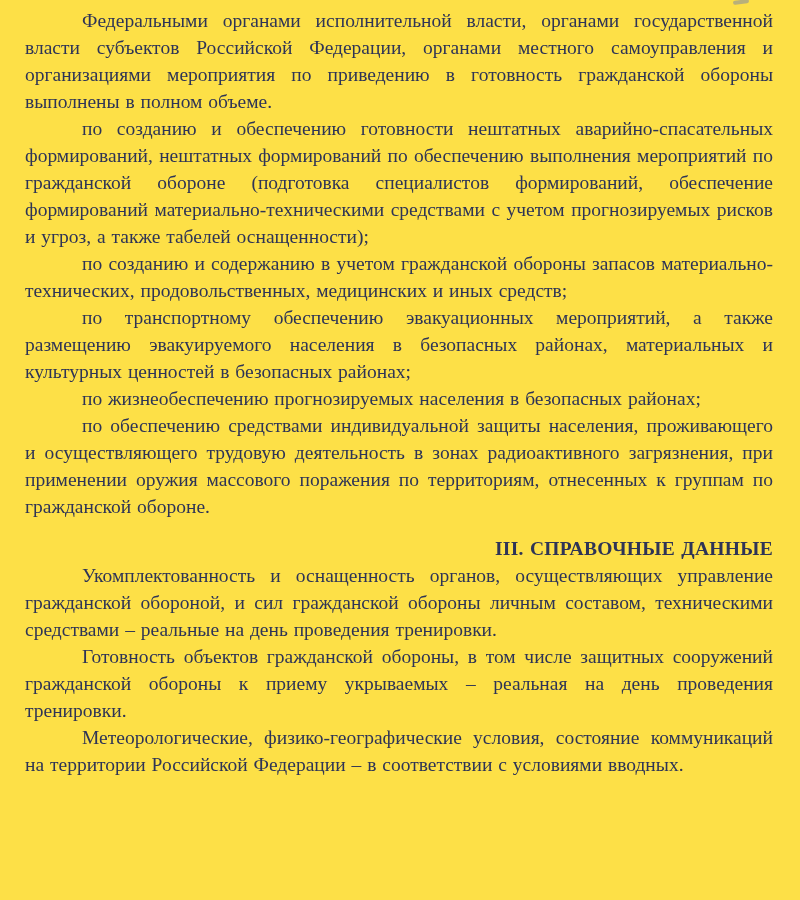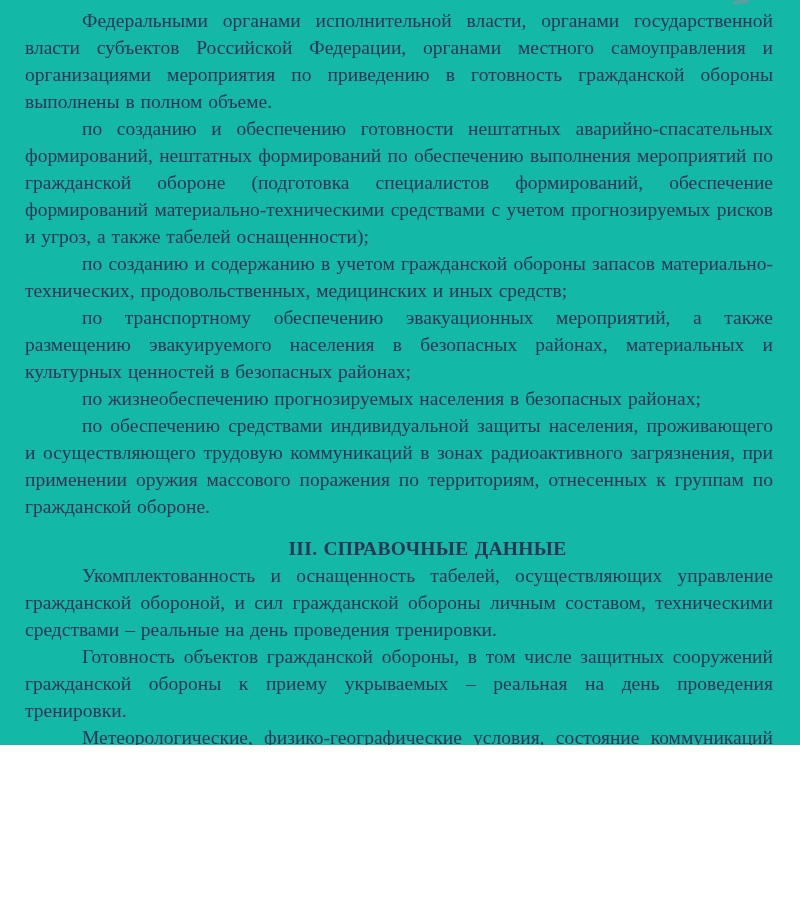--- a/index.html
+++ b/index.html
@@ -3,22 +3,22 @@
 <meta charset="utf-8">
 <style>
   html, body {
     margin: 0;
     padding: 0;
     background: #ffffff;
   }
   .page {
     position: relative;
     width: 800px;
-    height: 745px;
-    background: #14b8a6;
+    height: 900px;
+    background: #fde047;
     overflow: hidden;
     font-family: "Liberation Serif", "DejaVu Serif", serif;
   }
   .scan-artifact {
     position: absolute;
     top: 0;
     left: 733px;
     width: 16px;
     height: 4px;
     background: #8a8f9e;
@@ -38,34 +38,34 @@
   }
   .textblock p {
     margin: 0;
     padding: 0;
     text-indent: 57px;
     word-spacing: 1px;
   }
   .textblock p.heading {
     font-weight: bold;
     margin-top: 15px;
-    text-align: center;
+    text-align: right;
     letter-spacing: 0.3px;
   }
 </style>
 </head>
 <body>
 
 <div class="page">
   <div class="scan-artifact"></div>
   <div class="textblock">
     <p>Федеральными органами исполнительной власти, органами государственной власти субъектов Российской Федерации, органами местного самоуправления и организациями мероприятия по приведению в готовность гражданской обороны выполнены в полном объеме.</p>
     <p>по созданию и обеспечению готовности нештатных аварийно-спасательных формирований, нештатных формирований по обеспечению выполнения мероприятий по гражданской обороне (подготовка специалистов формирований, обеспечение формирований материально-техническими средствами с учетом прогнозируемых рисков и угроз, а также табелей оснащенности);</p>
     <p>по созданию и содержанию в учетом гражданской обороны запасов материально-технических, продовольственных, медицинских и иных средств;</p>
     <p>по транспортному обеспечению эвакуационных мероприятий, а также размещению эвакуируемого населения в безопасных районах, материальных и культурных ценностей в безопасных районах;</p>
     <p>по жизнеобеспечению прогнозируемых населения в безопасных районах;</p>
-    <p>по обеспечению средствами индивидуальной защиты населения, проживающего и осуществляющего трудовую коммуникаций в зонах радиоактивного загрязнения, при применении оружия массового поражения по территориям, отнесенных к группам по гражданской обороне.</p>
+    <p>по обеспечению средствами индивидуальной защиты населения, проживающего и осуществляющего трудовую деятельность в зонах радиоактивного загрязнения, при применении оружия массового поражения по территориям, отнесенных к группам по гражданской обороне.</p>
     <p class="heading">III. СПРАВОЧНЫЕ ДАННЫЕ</p>
-    <p>Укомплектованность и оснащенность табелей, осуществляющих управление гражданской обороной, и сил гражданской обороны личным составом, техническими средствами – реальные на день проведения тренировки.</p>
+    <p>Укомплектованность и оснащенность органов, осуществляющих управление гражданской обороной, и сил гражданской обороны личным составом, техническими средствами – реальные на день проведения тренировки.</p>
     <p>Готовность объектов гражданской обороны, в том числе защитных сооружений гражданской обороны к приему укрываемых – реальная на день проведения тренировки.</p>
     <p>Метеорологические, физико-географические условия, состояние коммуникаций на территории Российской Федерации – в соответствии с условиями вводных.</p>
   </div>
 </div>
 
 </body></html>

